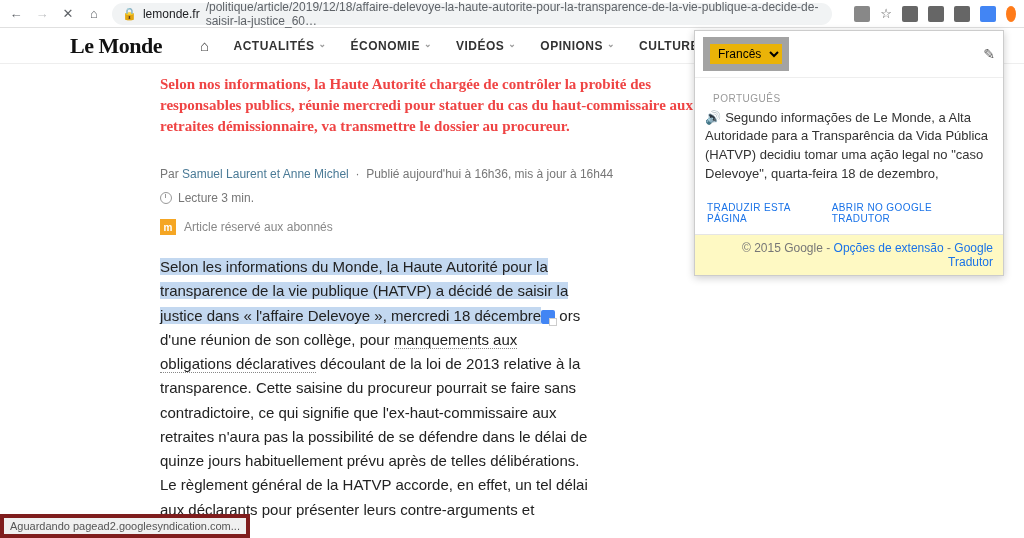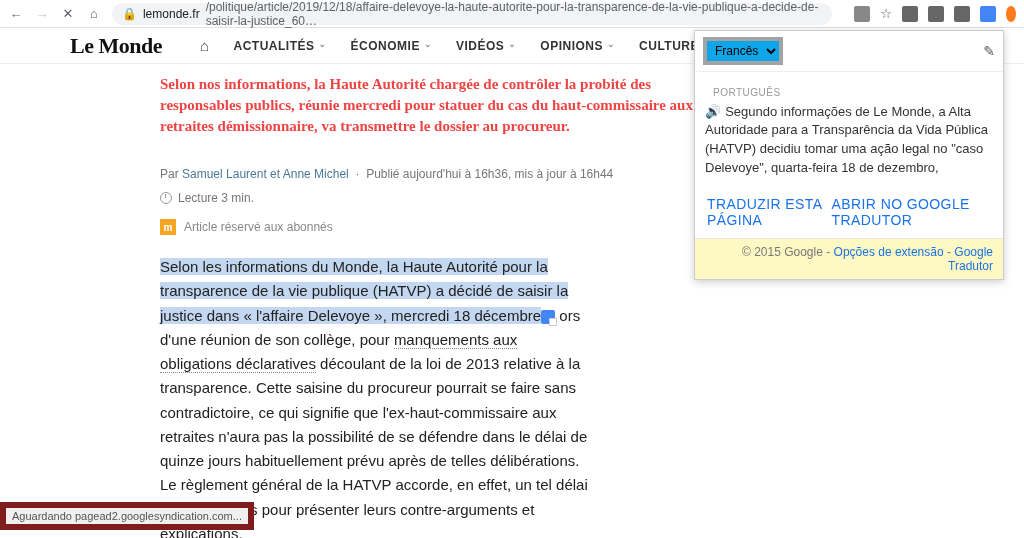--- a/index.html
+++ b/index.html
@@ -26,30 +26,30 @@
 .subbox{display:flex;align-items:center;gap:8px;font-size:12px;color:#888;margin-bottom:20px}
 .sub-icon{width:16px;height:16px;background:#f5a623;display:flex;align-items:center;justify-content:center;font-size:10px;color:#fff;font-weight:bold}
 .body-text{font-family:Georgia,serif;font-size:15px;line-height:1.55;color:#222;width:430px}
 .body-text .sel{background:#c3d8f0}
 .body-text .italic{}
 .body-text .dotted{border-bottom:1px dotted #888}
 .inline-gt{display:inline-block;width:14px;height:14px;background:#4285f4;vertical-align:middle;border-radius:2px;position:relative}
 .inline-gt:after{content:"";position:absolute;right:-2px;bottom:-2px;width:6px;height:6px;background:#fff;border:1px solid #ccc}
 .gt-panel{position:absolute;top:30px;right:20px;width:310px;background:#fff;border:1px solid #ccc;box-shadow:0 2px 8px rgba(0,0,0,.2);font-size:13px}
 .gt-head{display:flex;align-items:center;padding:6px 8px;border-bottom:1px solid #eee}
-.gt-head select{font-size:12px;padding:2px 4px;border:4px solid #a3a3a3;background:#0ea5e9}
+.gt-head select{font-size:12px;padding:2px 4px;border:7px solid #a3a3a3;background:#eab308}
 .gt-head .pencil{margin-left:auto;font-size:14px;color:#555}
 .gt-body{padding:8px 10px;color:#333;line-height:1.45}
 .gt-body .spk{color:#888;margin-right:4px}
 .gt-body .lang-lbl{font-size:10px;color:#999;letter-spacing:.5px;margin:6px 8px 2px;text-transform:uppercase}
-.gt-links{display:flex;justify-content:space-between;padding:10px 12px;font-size:14px;letter-spacing:.4px}
+.gt-links{display:flex;justify-content:space-between;padding:10px 12px;font-size:10px;letter-spacing:.4px}
 .gt-links a{color:#1a73e8;cursor:pointer}
 .gt-foot{background:#fef9c3;border-top:1px solid #e5e5e5;padding:6px 10px;font-size:12px;text-align:right;color:#777}
 .gt-foot a{color:#1a73e8}
-.status-bar{position:absolute;left:0;bottom:8px;background:#f0f0f0;border:6px solid #7f1d1d;font-size:11px;padding:2px 6px;color:#555}
+.status-bar{position:absolute;left:0;bottom:0;background:#f0f0f0;border:4px solid #7f1d1d;font-size:11px;padding:2px 6px;color:#555}
 </style>
 </head>
 <body>
 
 <div class="chrome-bar">
   <span class="nav-icon">←</span>
   <span class="nav-icon" style="opacity:.4">→</span>
   <span class="nav-icon">✕</span>
   <span class="nav-icon">⌂</span>
   <div class="url-field">

